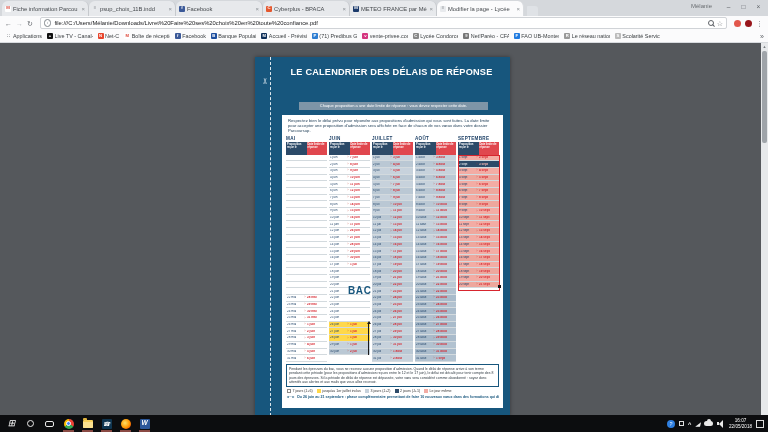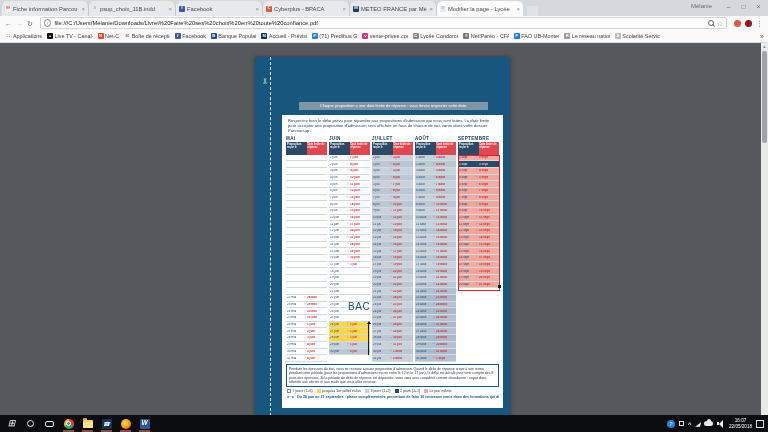--- a/index.html
+++ b/index.html
@@ -75,21 +75,21 @@
   .r-y{background:#ffd84a}
   .r-g{background:#c7d2dc}.r-g.alt{background:#bac8d4}
   .r-v{background:#b2c2d0}.r-v.alt{background:#a9bbcb}
   .r-p{background:#f3aca4}.r-p.alt{background:#eea79d}
   .r-n{background:#2c4a68}
   .r-n .rp{color:#fff}
   .r-n .rd{color:#ffb9b3}
   .r-x{border-bottom:none}
   .mcol.frame .rows::before{content:"";position:absolute;left:-.5px;top:0;right:-.5px;height:134px;
         border:.7px solid #d7252e;pointer-events:none}
-  .bac{position:absolute;left:62px;top:166px;font-size:10px;font-weight:normal;color:#17567d;letter-spacing:.6px;line-height:1}
+  .bac{position:absolute;left:62px;top:150px;font-size:10px;font-weight:bold;color:#17567d;letter-spacing:.6px;line-height:1}
   .jarrow{position:absolute;left:82px;top:188px;width:1px;height:31px;background:#1a1a1a}
   .jarrow::before{content:"";position:absolute;top:-2.5px;left:-1.5px;border-left:2px solid transparent;
         border-right:2px solid transparent;border-bottom:3px solid #1a1a1a}
   .smarker{position:absolute;left:212px;top:149px;width:3px;height:3px;background:#111}
 
   .para{border:.6px solid #17567d;padding:1.5px 2px;font-size:3.5px;line-height:4.3px;color:#2f3a42;margin-top:2.5px}
   .legend{display:flex;align-items:center;gap:4px;margin-top:2px;padding:0 1px;flex-wrap:nowrap}
   .lg{display:flex;align-items:center;gap:1.5px;font-size:3.6px;color:#333;white-space:nowrap}
   .lgsq{width:4px;height:4px;flex:none;box-sizing:border-box}
   .note{display:flex;align-items:center;gap:2px;margin-top:2px;font-size:3.6px;font-weight:bold;color:#17567d;white-space:nowrap;overflow:hidden}
@@ -257,20 +257,21 @@
       <span class="bm-label">Scolarité Services</span>
     </div>
     <span class="bm-over">»</span>
   </div>
 
 <div class="viewer">
   <div class="page">
     <div class="cutline"></div>
     <span class="scissors">✂</span>
     <div class="pdf-title">
+      <div>LE CALENDRIER DES DÉLAIS DE RÉPONSE</div>
     </div>
     <div class="banner">Chaque proposition a une date limite de réponse : vous devez respecter cette date.</div>
     <div class="card">
       <div class="intro">Respectez bien le délai prévu pour répondre aux propositions d'admission qui vous sont faites. La date limite pour accepter une proposition d'admission sera affichée en face de chacun de vos vœux dans votre dossier Parcoursup.</div>
       <div class="cal">
         <div class="mcol">
             <div class="mname">MAI</div>
             <div class="mhead">
               <div class="hc left">Proposition reçue le</div>
               <div class="hc right">Date limite de réponse</div>

